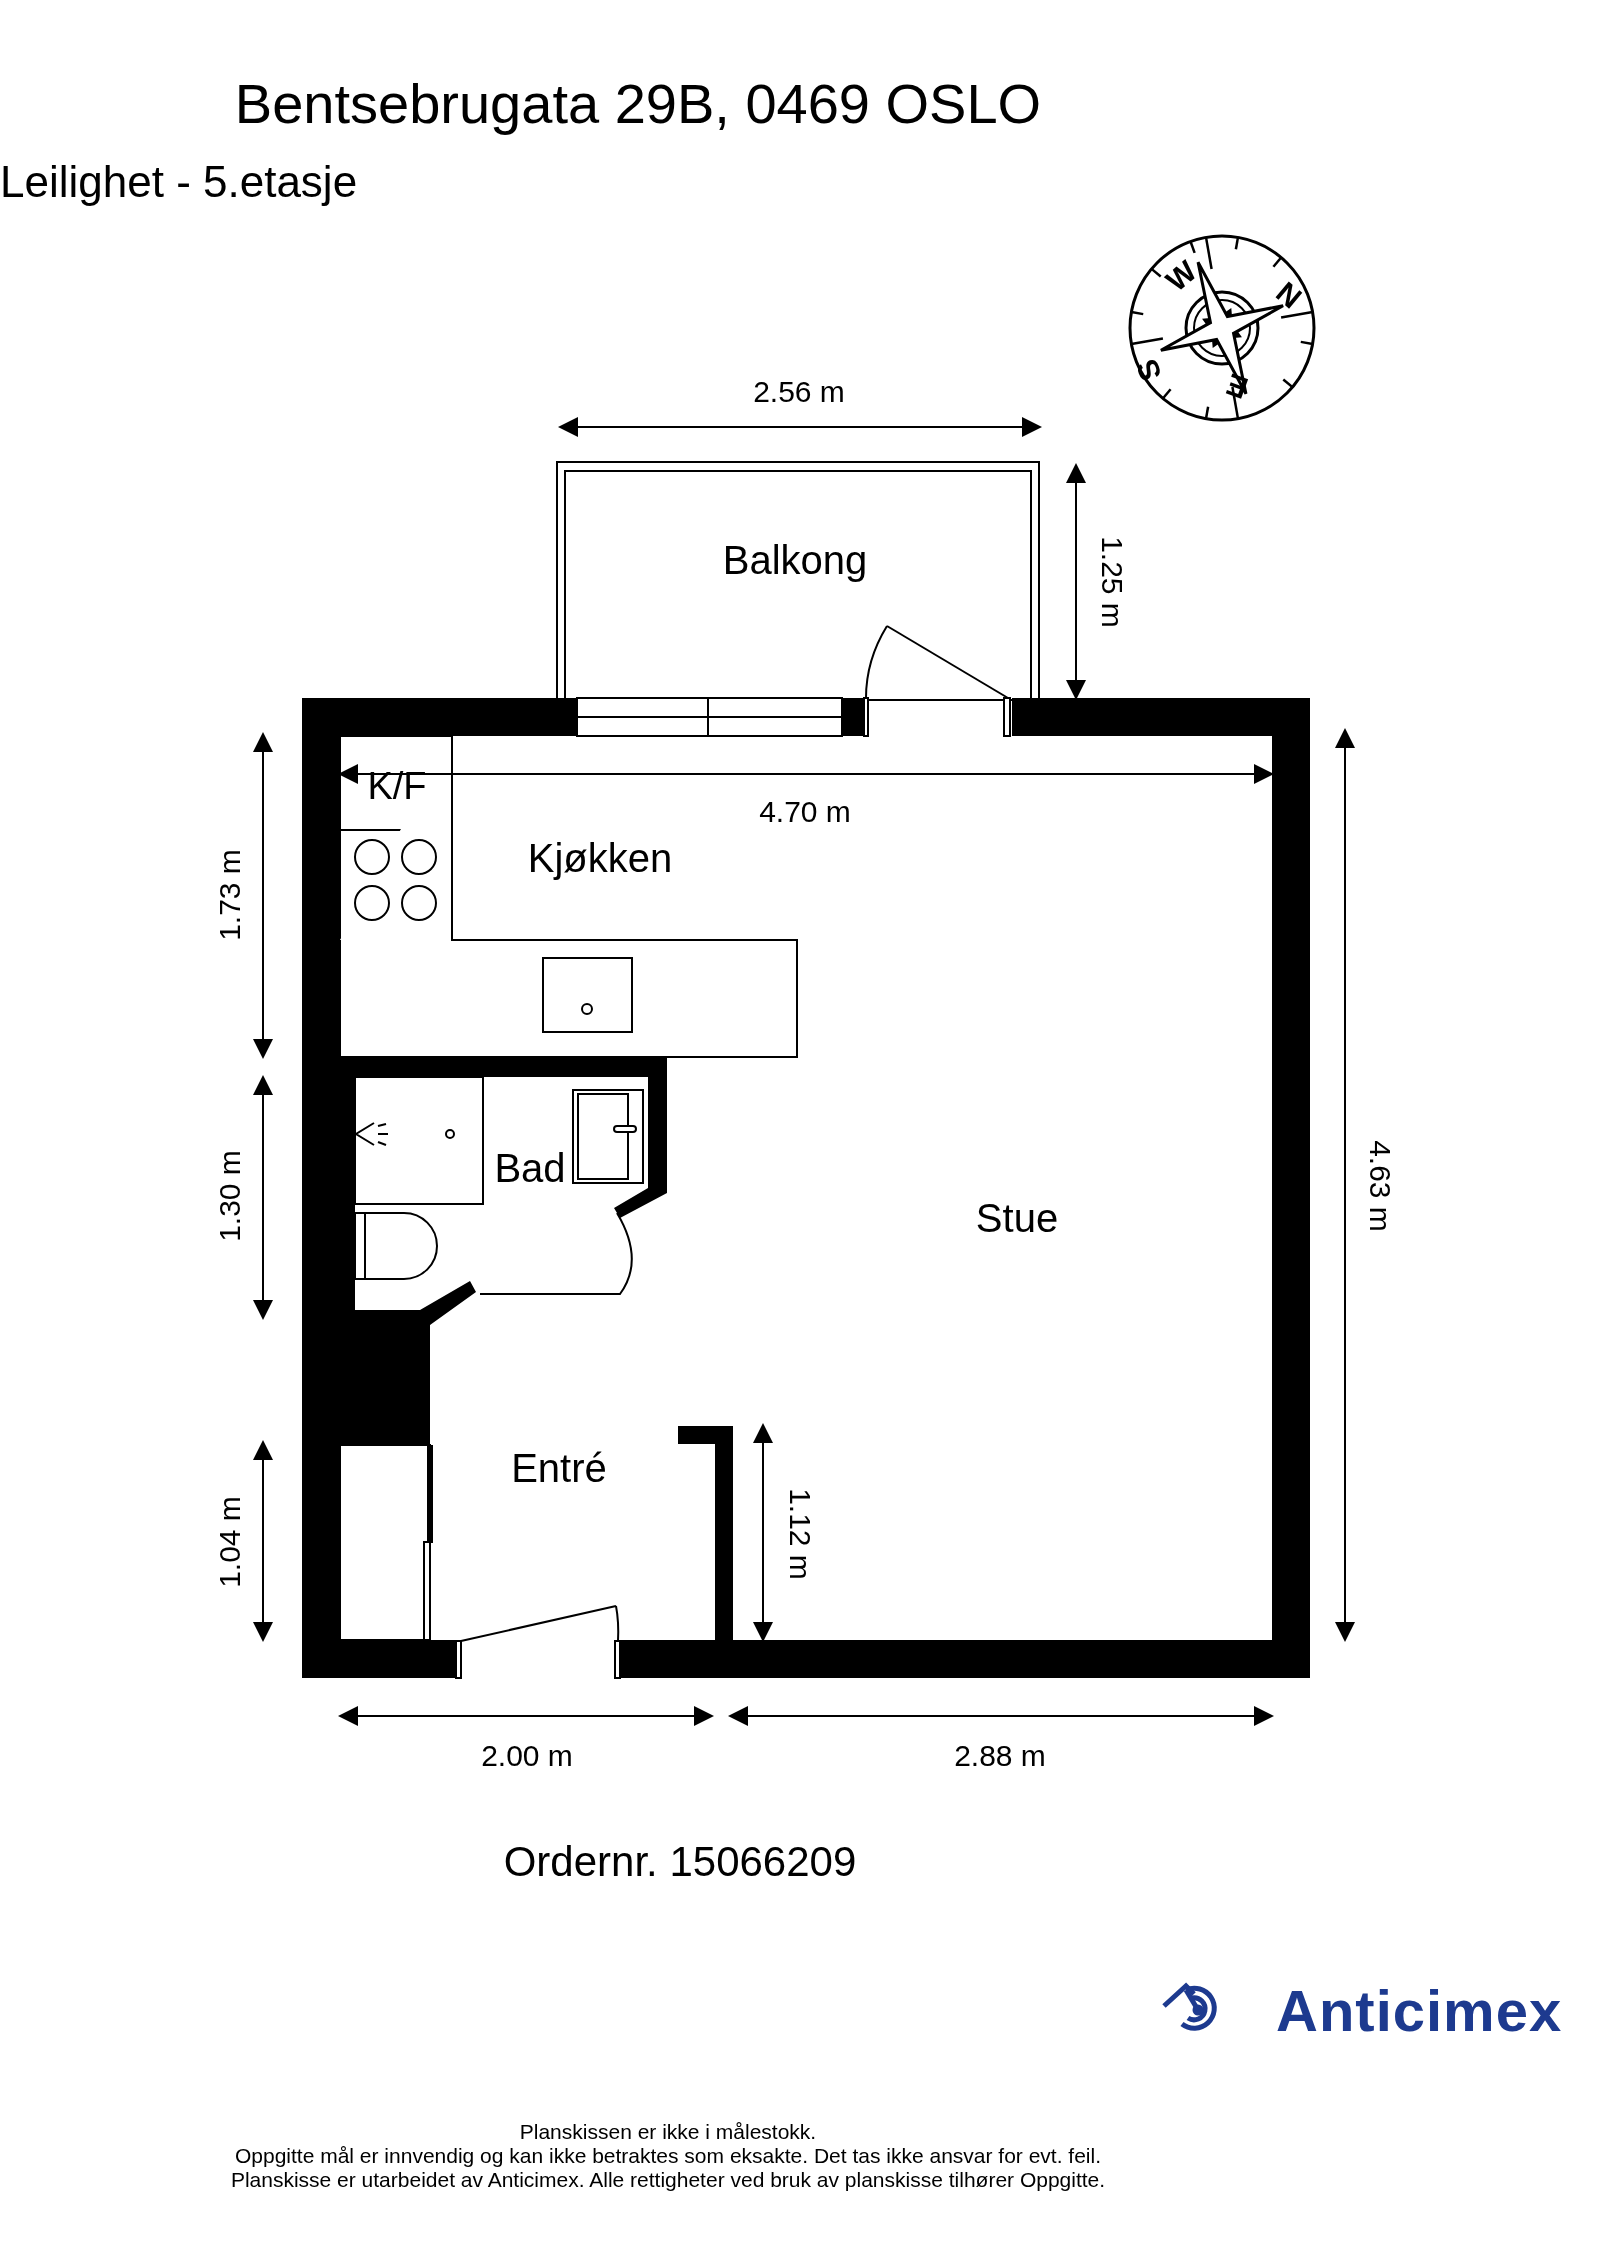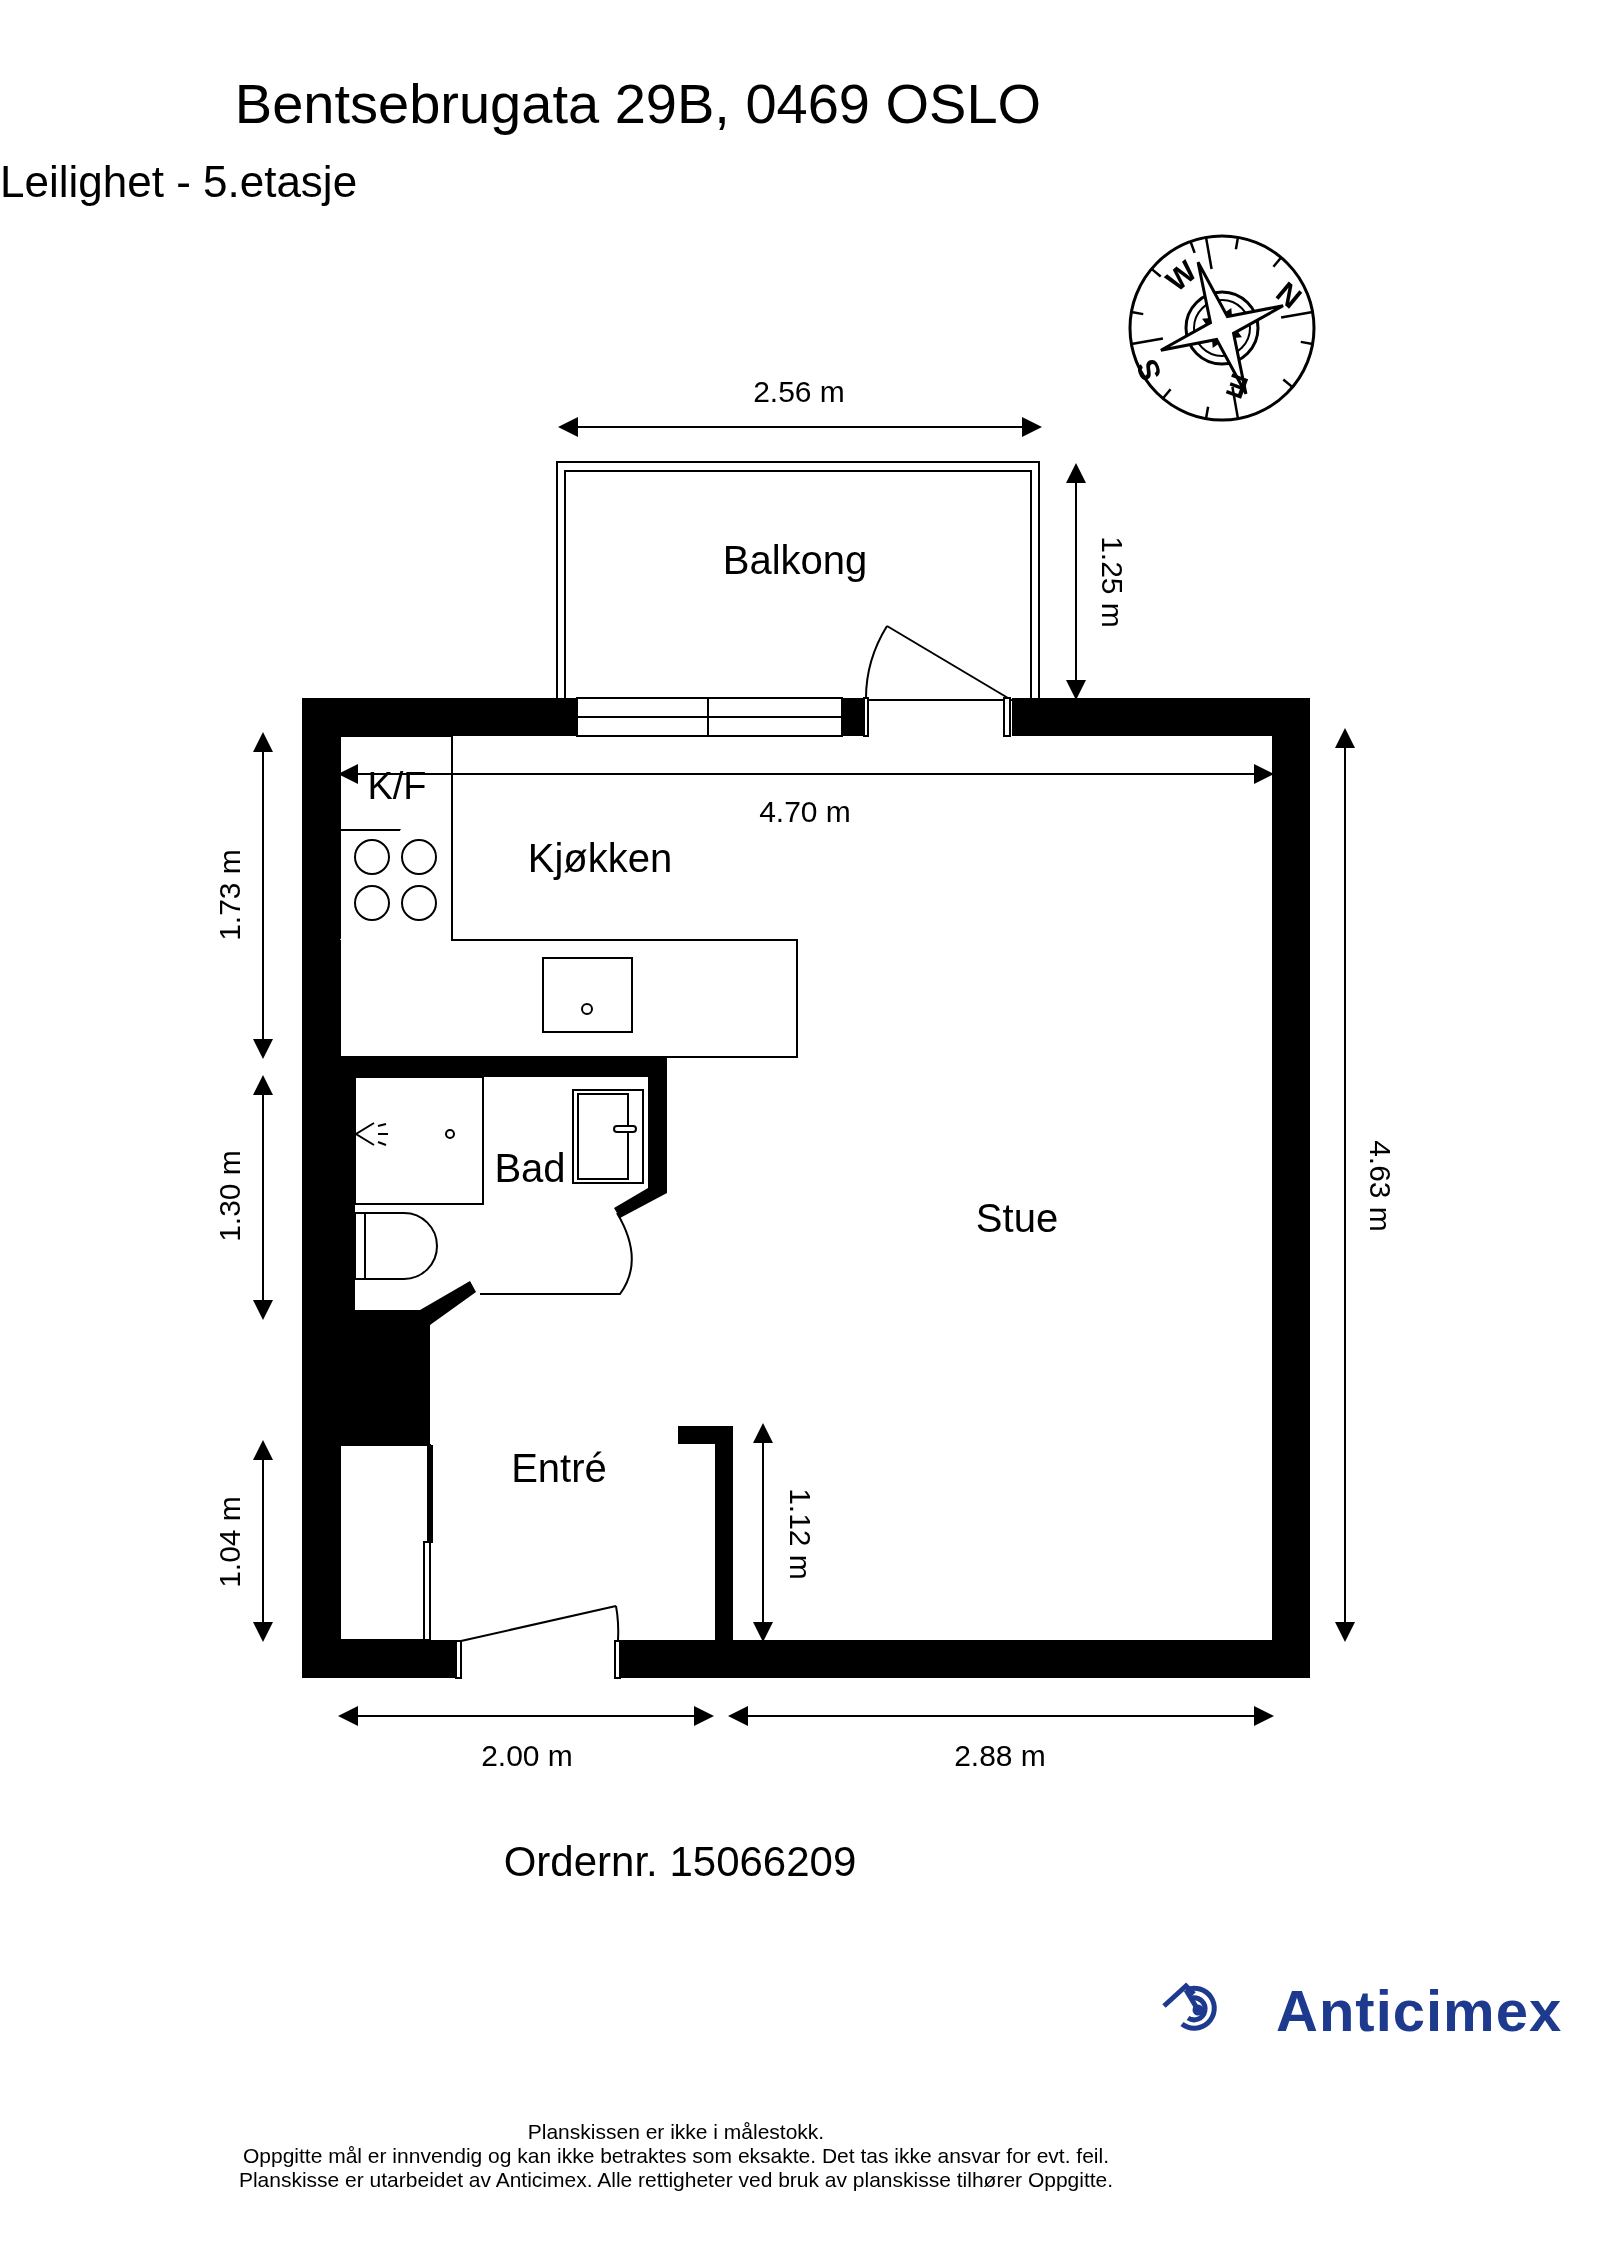--- a/index.html
+++ b/index.html
@@ -10,21 +10,21 @@
   .subtitle { left: 0; width: 1600px; top: 138px; text-align: left; font-size: 44px; line-height: 52px; margin-top: 18px; }
   svg.plan { position: absolute; left: 0; top: 0; }
   .room { font-family: "Liberation Sans", sans-serif; font-size: 40px; }
   .dim { font-family: "Liberation Sans", sans-serif; font-size: 30px; }
   .kf { font-family: "Liberation Sans", sans-serif; font-size: 38px; }
   .order { left: 0; width: 1360px; top: 1838px; text-align: center; font-size: 42px; }
   .logo { left: 1160px; top: 1975px; height: 70px; display: flex; align-items: center; gap: 44px; }
   .logo-text { font-family: "Liberation Sans", sans-serif; font-weight: bold; font-size: 58px;
                color: #1d3a8f; letter-spacing: 1px; }
   .logo-reg { font-size: 16px; color: #1d3a8f; align-self: flex-start; margin-top: 10px; margin-left: 2px; }
-  .footer { left: 16px; width: 1320px; top: 2120px; text-align: center; font-size: 21px; line-height: 24px; }
+  .footer { left: 8px; width: 1320px; top: 2120px; text-align: center; font-size: 21px; line-height: 24px; }
 </style>
 </head>
 <body>
 
 <div class="abs title">Bentsebrugata 29B, 0469 OSLO</div>
 <div class="abs subtitle">Leilighet  - 5.etasje</div>
 
 <svg class="plan" width="1600" height="2263" viewBox="0 0 1600 2263">
   <defs>
     <marker id="ah" viewBox="0 0 10 10" refX="9" refY="5" markerWidth="7" markerHeight="7" orient="auto-start-reverse" markerUnits="userSpaceOnUse">

